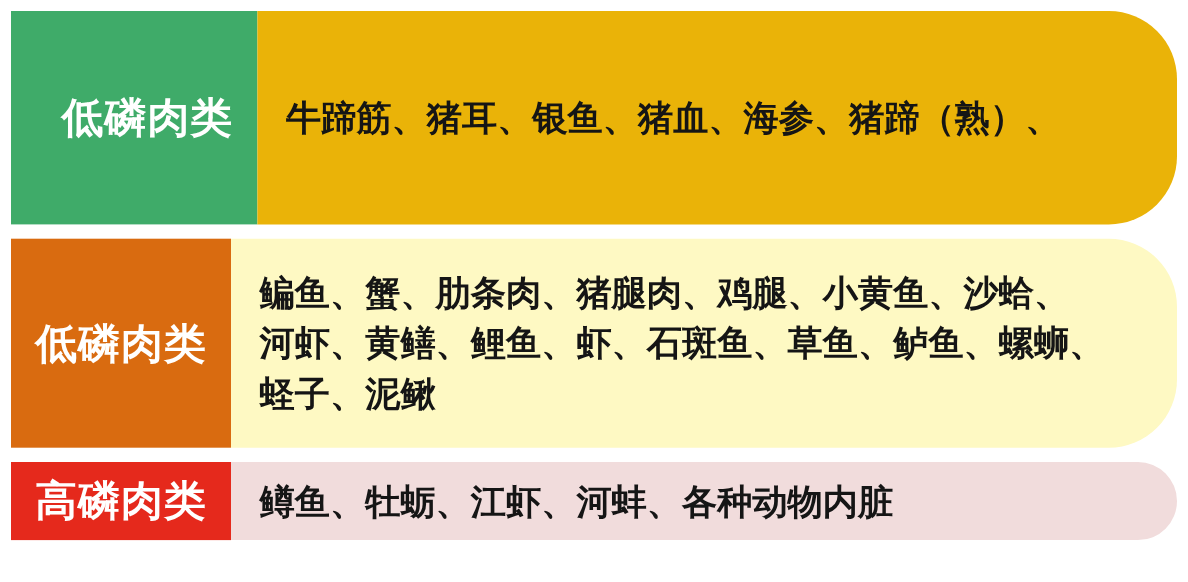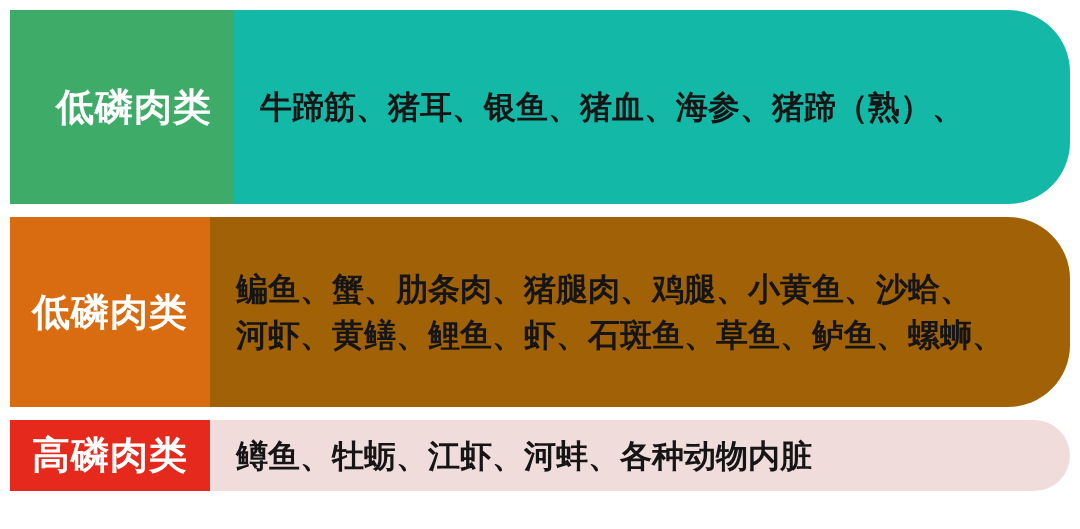--- a/index.html
+++ b/index.html
@@ -50,30 +50,31 @@
   .row-3 .content { border-radius: 0 48px 48px 0; }
   .line { display: block; }
 </style>
 </head>
 <body>
 
 <div class="board">
 
   <section class="row row-1">
     <div class="label" style="background-color: rgb(63, 171, 105); padding-left: 24px;">低磷肉类</div>
-    <div class="content" style="background-color: #14b8a6;">
+    <div class="content" style="background-color: #eab308;">
       <span class="line">牛蹄筋、猪耳、银鱼、猪血、海参、猪蹄（熟）、</span>
     </div>
   </section>
 
   <section class="row row-2">
     <div class="label" style="background-color: rgb(217, 107, 16);">低磷肉类</div>
-    <div class="content" style="background-color: #a16207;">
+    <div class="content" style="background-color: #fef9c3;">
       <span class="line">鳊鱼、蟹、肋条肉、猪腿肉、鸡腿、小黄鱼、沙蛤、</span>
       <span class="line">河虾、黄鳝、鲤鱼、虾、石斑鱼、草鱼、鲈鱼、螺蛳、</span>
+      <span class="line">蛏子、泥鳅</span>
     </div>
   </section>
 
   <section class="row row-3">
     <div class="label" style="background-color: rgb(229, 41, 28);">高磷肉类</div>
     <div class="content" style="background-color: rgb(241, 220, 220);">
       <span class="line">鳟鱼、牡蛎、江虾、河蚌、各种动物内脏</span>
     </div>
   </section>
 

